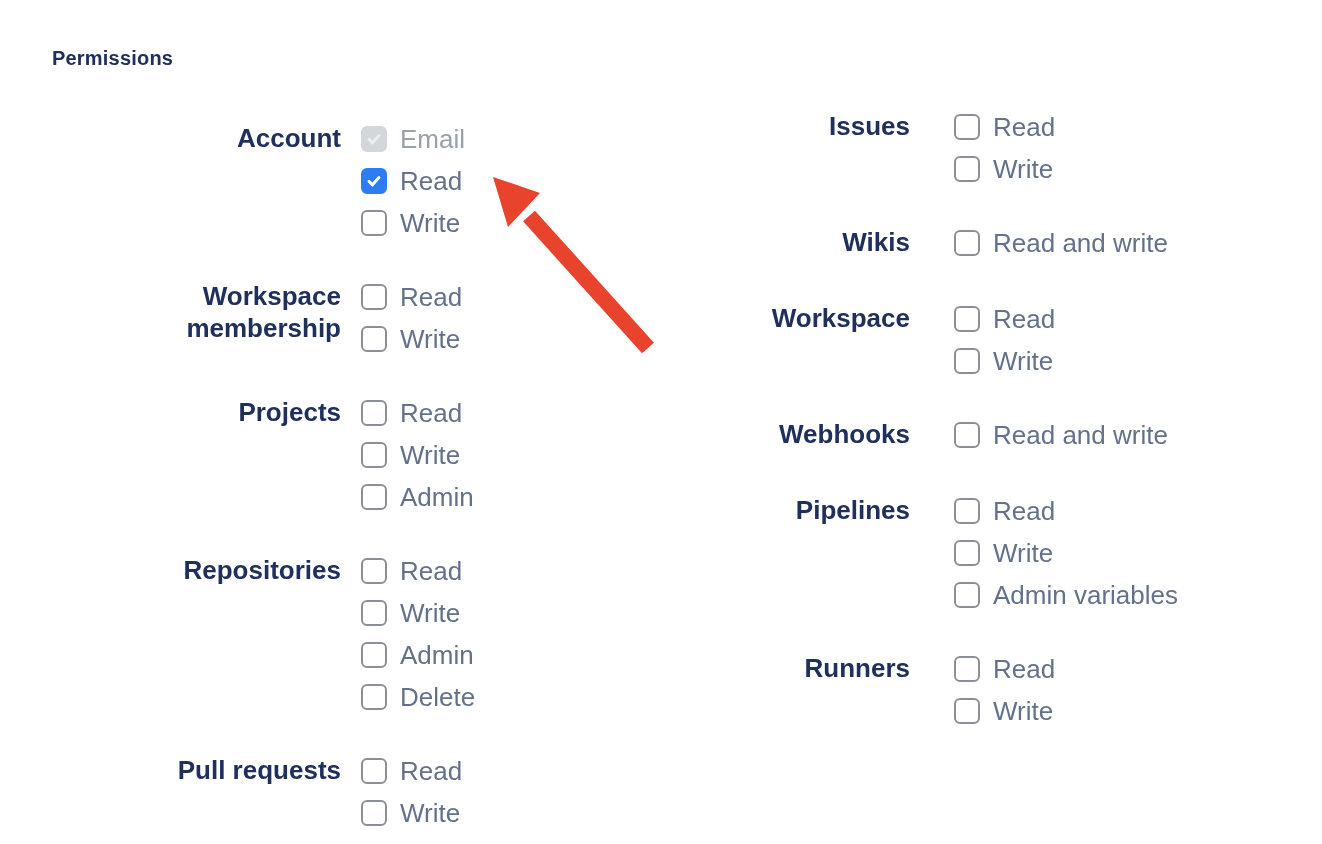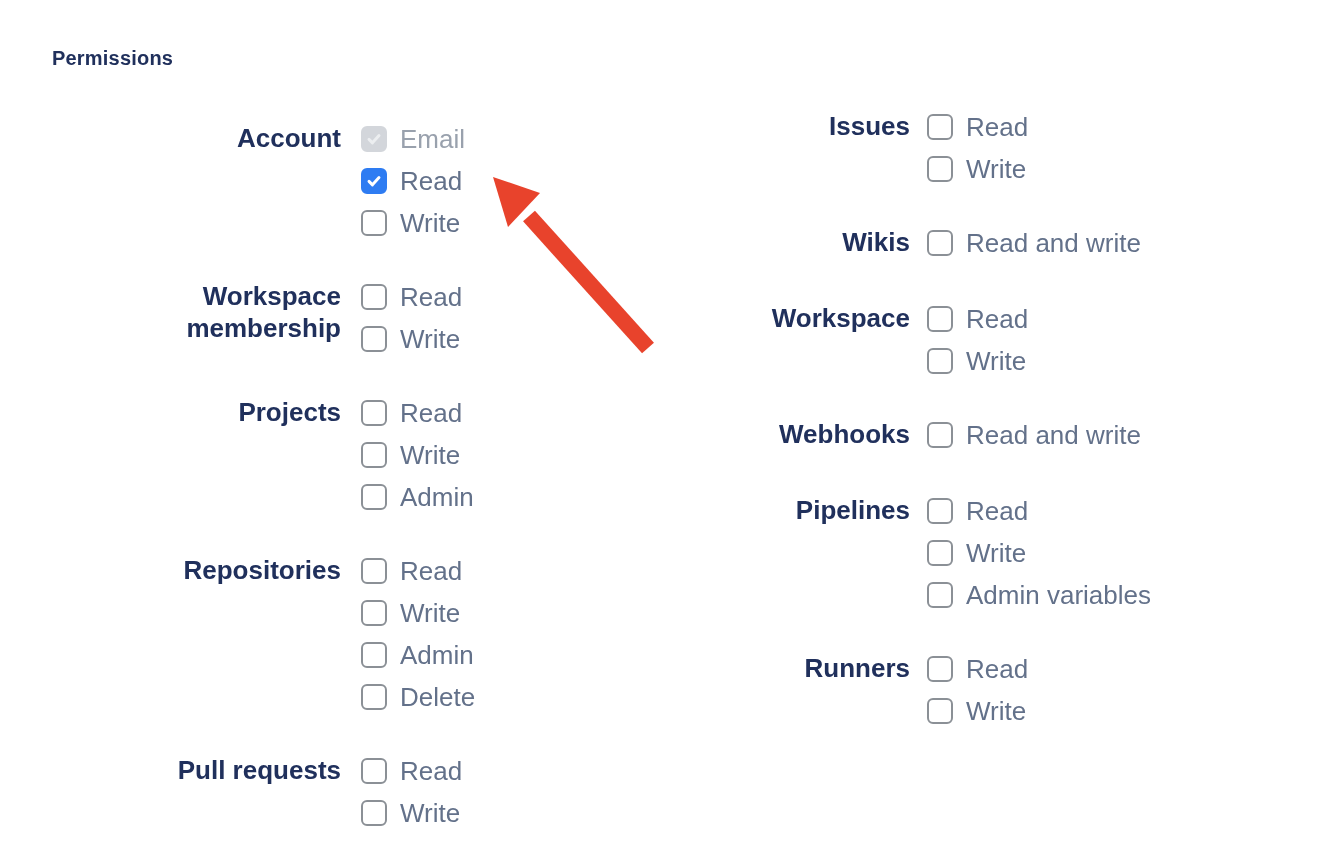--- a/index.html
+++ b/index.html
@@ -14,21 +14,21 @@
     position: absolute; left: 52px; top: 47px;
     font-size: 20px; font-weight: 700; color: #20305c; letter-spacing: 0.2px;
   }
 
   .col { position: absolute; top: 114px; }
   .col-left  { left: 151px; }
   .col-right { left: 765px; }
 
   .group { display: flex; margin-bottom: 48px; }
   .col-left  .group { column-gap: 20px; margin-top: 12px; }
-  .col-right .group { column-gap: 17px; }
+  .col-right .group { column-gap: 44px; }
 
   .group-label {
     font-size: 26px; font-weight: 700; color: #20305c;
     text-align: right; line-height: 32px; margin-top: -4px;
   }
   .col-left  .group-label { width: 190px; }
   .col-right .group-label { width: 145px; }
 
   .options { display: flex; flex-direction: column; row-gap: 16px; }
 

